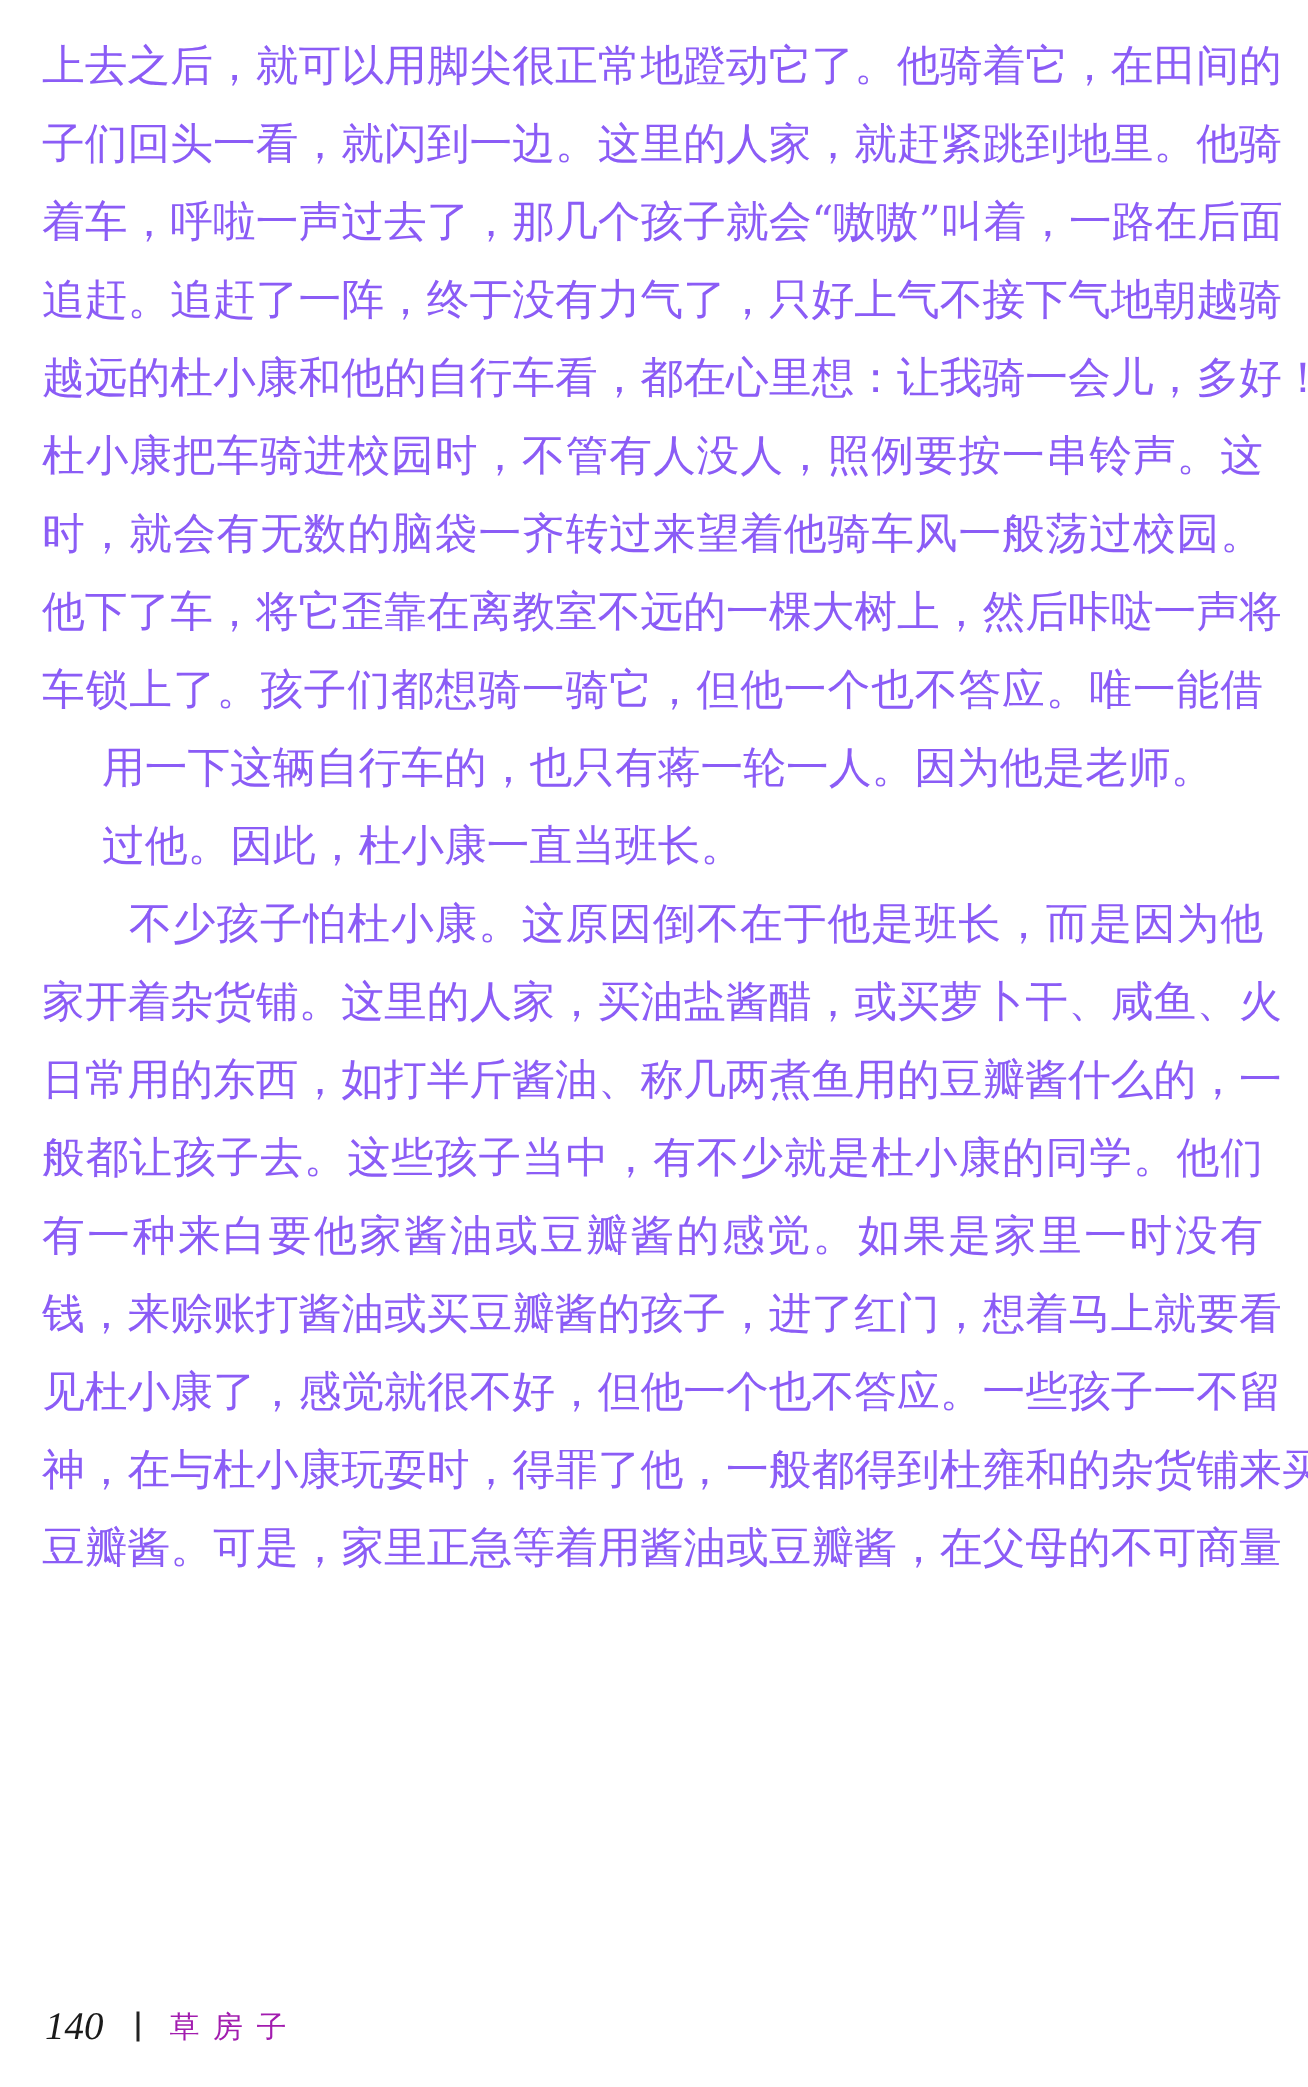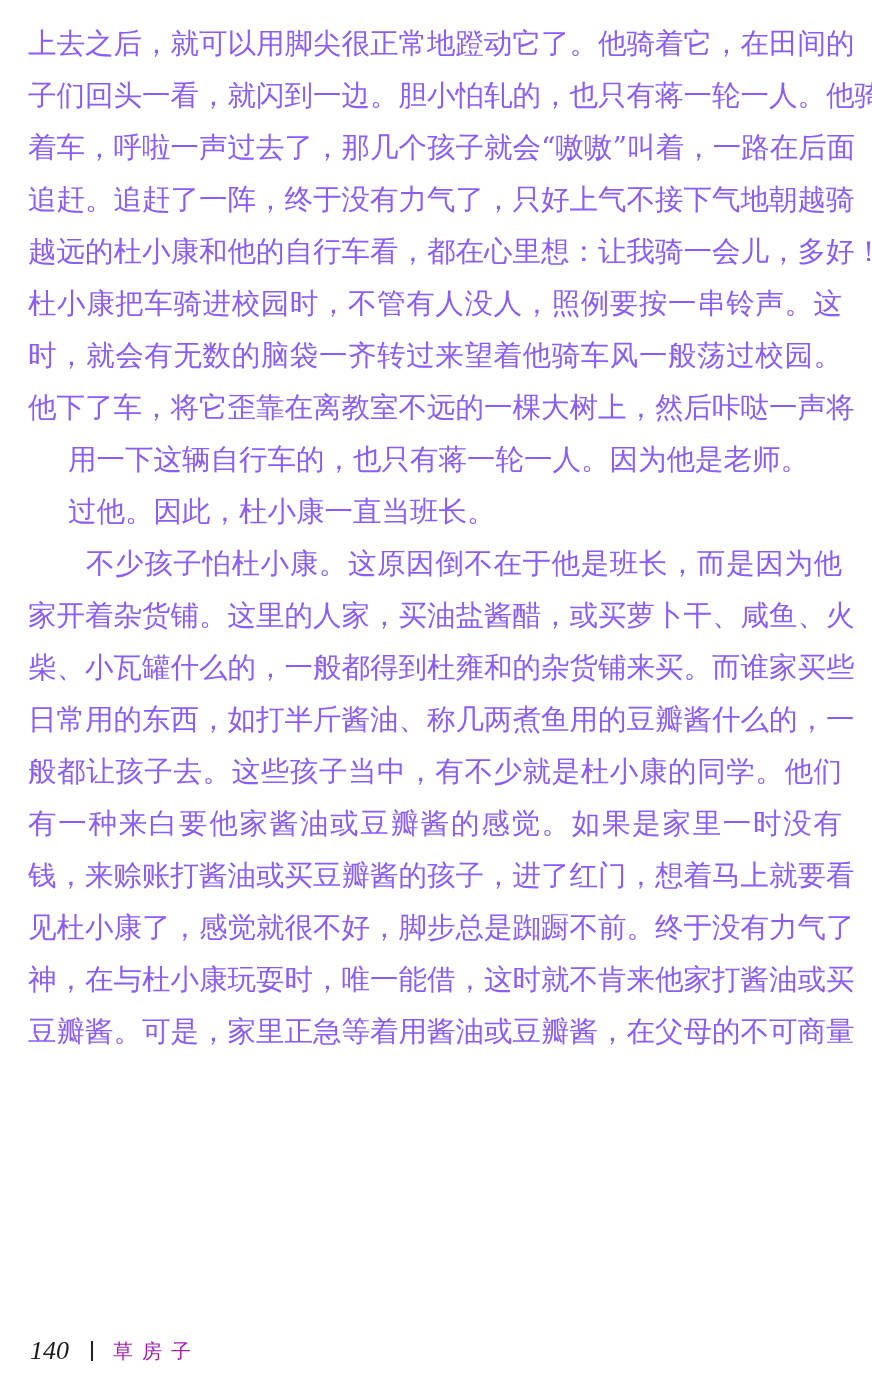--- a/index.html
+++ b/index.html
@@ -17,38 +17,38 @@
   .page-num { font-family: "Liberation Serif", "DejaVu Serif", serif; font-style: italic; font-size: 26px; color: #1a1a1a; width: 58px; }
   .bar { width: 2px; height: 20px; background: #222; margin-left: 3px; margin-right: 20px; }
   .book-title { font-family: "DejaVu Sans", sans-serif; font-size: 20px; letter-spacing: 9px; color: #a21caf; }
 </style>
 </head>
 <body>
 
 <div class="page">
   <div class="text-block" id="text-block">
       <div class="line">上去之后，就可以用脚尖很正常地蹬动它了。他骑着它，在田间的</div>
-      <div class="line">子们回头一看，就闪到一边。胆小怕轧的，也只有蒋一轮一人。他骑</div>
+      <div class="line">子们回头一看，就闪到一边。这里的人家，就赶紧跳到地里。他骑</div>
       <div class="line">着车，呼啦一声过去了，那几个孩子就会“嗷嗷”叫着，一路在后面</div>
       <div class="line">追赶。追赶了一阵，终于没有力气了，只好上气不接下气地朝越骑</div>
       <div class="line">越远的杜小康和他的自行车看，都在心里想：让我骑一会儿，多好！</div>
       <div class="line">杜小康把车骑进校园时，不管有人没人，照例要按一串铃声。这</div>
       <div class="line">时，就会有无数的脑袋一齐转过来望着他骑车风一般荡过校园。</div>
       <div class="line">他下了车，将它歪靠在离教室不远的一棵大树上，然后咔哒一声将</div>
+      <div class="line">车锁上了。孩子们都想骑一骑它，但他一个也不答应。唯一能借</div>
       <div class="line last">用一下这辆自行车的，也只有蒋一轮一人。因为他是老师。</div>
       <div class="line last">过他。因此，杜小康一直当班长。</div>
       <div class="line indent">不少孩子怕杜小康。这原因倒不在于他是班长，而是因为他</div>
       <div class="line">家开着杂货铺。这里的人家，买油盐酱醋，或买萝卜干、咸鱼、火</div>
-      <div class="line">柴、小瓦罐什么的，一般都得到杜雍和的杂货铺来买。而谁家买些</div>
       <div class="line">日常用的东西，如打半斤酱油、称几两煮鱼用的豆瓣酱什么的，一</div>
       <div class="line">般都让孩子去。这些孩子当中，有不少就是杜小康的同学。他们</div>
       <div class="line">有一种来白要他家酱油或豆瓣酱的感觉。如果是家里一时没有</div>
       <div class="line">钱，来赊账打酱油或买豆瓣酱的孩子，进了红门，想着马上就要看</div>
-      <div class="line">见杜小康了，感觉就很不好，脚步总是踟蹰不前。终于没有力气了</div>
-      <div class="line">神，在与杜小康玩耍时，唯一能借，这时就不肯来他家打酱油或买</div>
+      <div class="line">见杜小康了，感觉就很不好，但他一个也不答应。一些孩子一不留</div>
+      <div class="line">神，在与杜小康玩耍时，得罪了他，一般都得到杜雍和的杂货铺来买</div>
       <div class="line">豆瓣酱。可是，家里正急等着用酱油或豆瓣酱，在父母的不可商量</div>
     </div>
 
   <div class="footer">
     <span class="page-num">140</span>
     <span class="bar"></span>
     <span class="book-title">草房子</span>
   </div>
 </div>
 

